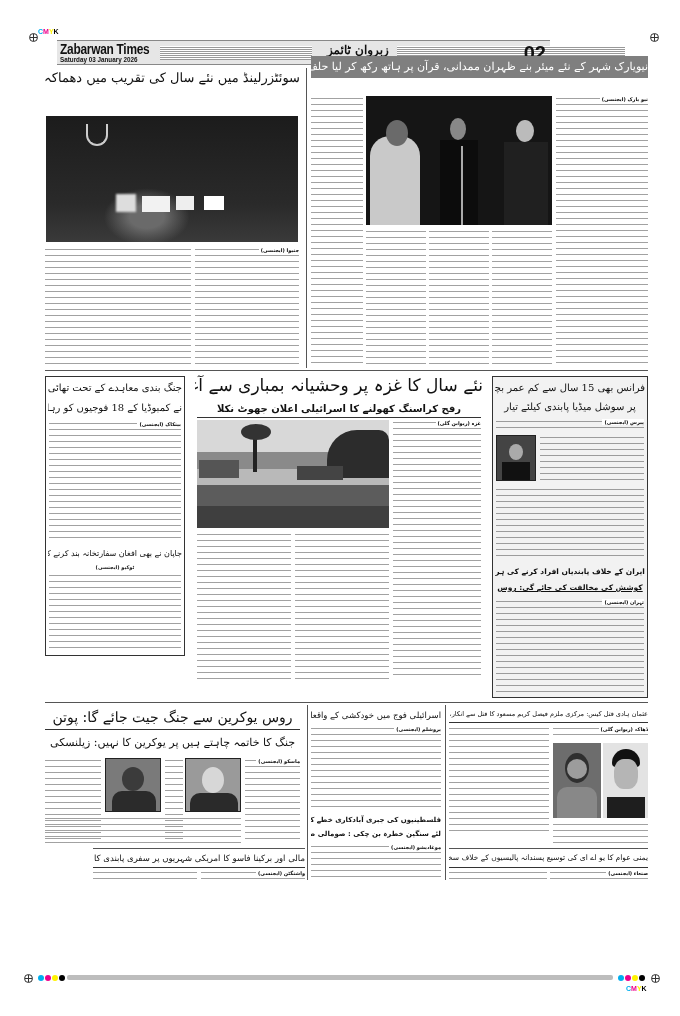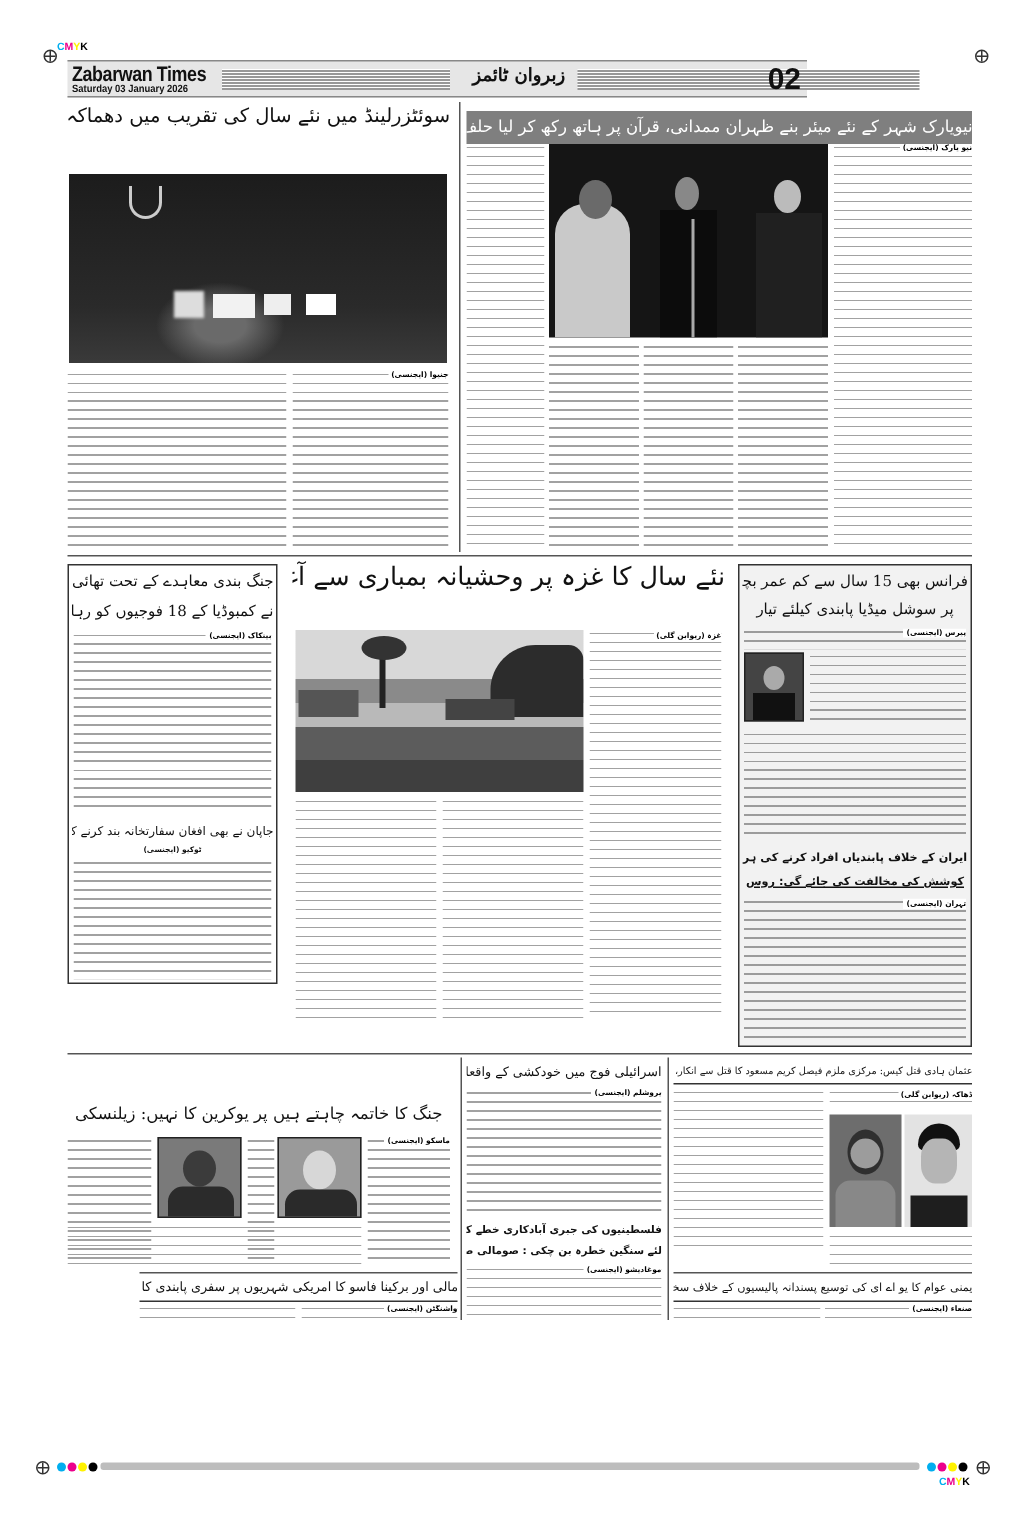--- a/index.html
+++ b/index.html
@@ -8,21 +8,21 @@
 
   .reg { position: absolute; width: 9px; height: 9px; border: 1px solid #333; border-radius: 50%; }
   .reg::before { content: ""; position: absolute; left: 3px; top: 0; width: 1px; height: 7px; background: #333; }
   .reg::after { content: ""; position: absolute; top: 3px; left: 0; width: 7px; height: 1px; background: #333; }
   .cmyk { position: absolute; font: bold 7px "Liberation Sans", sans-serif; letter-spacing: 0; }
   .cmyk .c { color: #00aeef; } .cmyk .m { color: #ec008c; } .cmyk .y { color: #fff200; } .cmyk .k { color: #000; }
 
   .page { position: absolute; left: 45px; top: 40px; width: 603px; height: 842px; }
 
   
-  .masthead { position: absolute; left: 0; top: 0; width: 493px; height: 25px; background: #e6e6e6; border-top: 1px solid #888; border-bottom: 1px solid #888; }
+  .masthead { position: absolute; left: 12px; top: 0; width: 493px; height: 25px; background: #e6e6e6; border-top: 1px solid #888; border-bottom: 1px solid #888; }
   .mast-left { position: absolute; left: 3px; top: 1px; }
   .mast-title { font: bold 14px "Liberation Sans", sans-serif; letter-spacing: -0.3px; line-height: 14px; transform: scaleX(0.85); transform-origin: left; display:block; }
   .mast-date { font: bold 7px "Liberation Sans", sans-serif; line-height: 8px; display:block; transform: scaleX(0.9); transform-origin: left; }
   .mast-lines { position: absolute; top: 5px; height: 14px; background: repeating-linear-gradient(#fff 0 1px, #999 1px 2px); }
   .mast-urdu { position: absolute; left: 270px; top: 2px; font: bold 12px "DejaVu Serif", serif; direction: rtl; }
   .mast-num { position: absolute; right: 4px; top: 1px; font: bold 20px "Liberation Sans", sans-serif; line-height: 22px; }
 
   .col-rule { position: absolute; width: 1px; background: #555; }
   .hr { position: absolute; height: 1px; background: #555; }
   .headline { position: absolute; direction: rtl; text-align: center; font-family: "DejaVu Serif", serif; color: #111; white-space: nowrap; overflow: hidden; }
@@ -75,21 +75,21 @@
   <div class="body-text" style="left:150px; top:207px; width:104px; height:118px;">
       <div class="lines"></div>
       <span class="lead">جنیوا (ایجنسی)</span>
     </div>
   <div class="body-text" style="left:0; top:207px; width:146px; height:118px;">
       <div class="lines"></div>
     </div>
 
   <div class="col-rule" style="left:261px; top:28px; height:300px;"></div>
 
-  <div class="headline dark" style="left:266px; top:34px; width:337px; height:22px; font-size:11px; line-height:22px;">نیویارک شہر کے نئے میئر بنے ظہران ممدانی، قرآن پر ہاتھ رکھ کر لیا حلف</div>
+  <div class="headline dark" style="left:266px; top:16px; width:337px; height:22px; font-size:11px; line-height:22px;">نیویارک شہر کے نئے میئر بنے ظہران ممدانی، قرآن پر ہاتھ رکھ کر لیا حلف</div>
   <div class="body-text" style="left:266px; top:56px; width:52px; height:270px;">
       <div class="lines"></div>
     </div>
   <div class="photo" style="left:321px; top:56px; width:186px; height:129px; background:#151515;">
     <div style="position:absolute; left:4px; top:40px; width:50px; height:89px; background:#c9c9c9; border-radius:20px 20px 0 0;"></div>
     <div style="position:absolute; left:20px; top:24px; width:22px; height:26px; background:#6a6a6a; border-radius:50%;"></div>
     <div style="position:absolute; left:84px; top:22px; width:16px; height:22px; background:#888; border-radius:50%;"></div>
     <div style="position:absolute; left:74px; top:44px; width:38px; height:85px; background:#0c0c0c;"></div>
     <div style="position:absolute; left:150px; top:24px; width:18px; height:22px; background:#bbb; border-radius:50%;"></div>
     <div style="position:absolute; left:138px; top:46px; width:44px; height:83px; background:#202020;"></div>
@@ -119,20 +119,21 @@
         <span class="lead">بینکاک (ایجنسی)</span>
       </div>
     <div class="headline" style="left:2px; top:170px; width:134px; font-size:8px; line-height:14px;">جاپان نے بھی افغان سفارتخانہ بند کرنے کا اعلان کر دیا</div>
     <div class="headline bold" style="left:2px; top:186px; width:134px; font-size:5px; line-height:8px;">ٹوکیو (ایجنسی)</div>
     <div class="body-text" style="left:3px; top:196px; width:132px; height:80px;">
         <div class="lines"></div>
       </div>
   </div>
 
   <div class="headline" style="left:150px; top:330px; width:288px; font-size:17px; line-height:30px;">نئے سال کا غزہ پر وحشیانہ بمباری سے آغاز</div>
+  <div class="headline bold" style="left:152px; top:361px; width:284px; font-size:10px; line-height:16px; border-bottom:1px solid #333;">رفح کراسنگ کھولنے کا اسرائیلی اعلان جھوٹ نکلا</div>
   <div class="photo" style="left:152px; top:380px; width:192px; height:108px; background: linear-gradient(#d8d8d8 0 30%, #8a8a8a 30% 45%, #b9b9b9 45% 60%, #5c5c5c 60% 80%, #3f3f3f 80%);">
     <div style="position:absolute; left:56px; top:6px; width:4px; height:46px; background:#222;"></div>
     <div style="position:absolute; left:44px; top:4px; width:30px; height:16px; background:#333; border-radius:50%;"></div>
     <div style="position:absolute; left:130px; top:10px; width:62px; height:48px; background:#2c2c2c; border-radius:30px 10px 0 0;"></div>
     <div style="position:absolute; left:2px; top:40px; width:40px; height:18px; background:#555;"></div>
     <div style="position:absolute; left:100px; top:46px; width:46px; height:14px; background:#444;"></div>
   </div>
   <div class="body-text" style="left:348px; top:380px; width:88px; height:260px;">
       <div class="lines"></div>
       <span class="lead">غزہ (ریوابن گلی)</span>
@@ -164,20 +165,21 @@
     <div class="headline bold" style="left:2px; top:188px; width:150px; font-size:7.5px; line-height:14px;">ایران کے خلاف پابندیاں افراد کرنے کی ہر</div>
     <div class="headline bold" style="left:2px; top:204px; width:150px; font-size:7.5px; line-height:14px;text-decoration:underline;">کوشش کی مخالفت کی جائے گی: روس</div>
     <div class="body-text" style="left:3px; top:222px; width:148px; height:96px;">
         <div class="lines"></div>
         <span class="lead">تہران (ایجنسی)</span>
       </div>
   </div>
 
   <div class="hr" style="left:0; top:662px; width:603px;"></div>
 
+  <div class="headline" style="left:0; top:665px; width:255px; font-size:14px; line-height:24px; border-bottom:1px solid #333;">روس یوکرین سے جنگ جیت جائے گا: پوتن</div>
   <div class="headline" style="left:0; top:692px; width:255px; font-size:11px; line-height:22px;">جنگ کا خاتمہ چاہتے ہیں پر یوکرین کا نہیں: زیلنسکی</div>
   <div class="body-text" style="left:0; top:718px; width:56px; height:86px;">
       <div class="lines"></div>
     </div>
   <div class="photo" style="left:60px; top:718px; width:56px; height:54px; border:1px solid #222; background:#7a7a7a;">
     <div style="position:absolute; left:16px; top:8px; width:22px; height:24px; background:#3b3b3b; border-radius:50%;"></div>
     <div style="position:absolute; left:6px; top:32px; width:44px; height:22px; background:#2b2b2b; border-radius:10px 10px 0 0;"></div>
   </div>
   <div class="body-text" style="left:120px; top:718px; width:18px; height:86px;">
       <div class="lines"></div>

